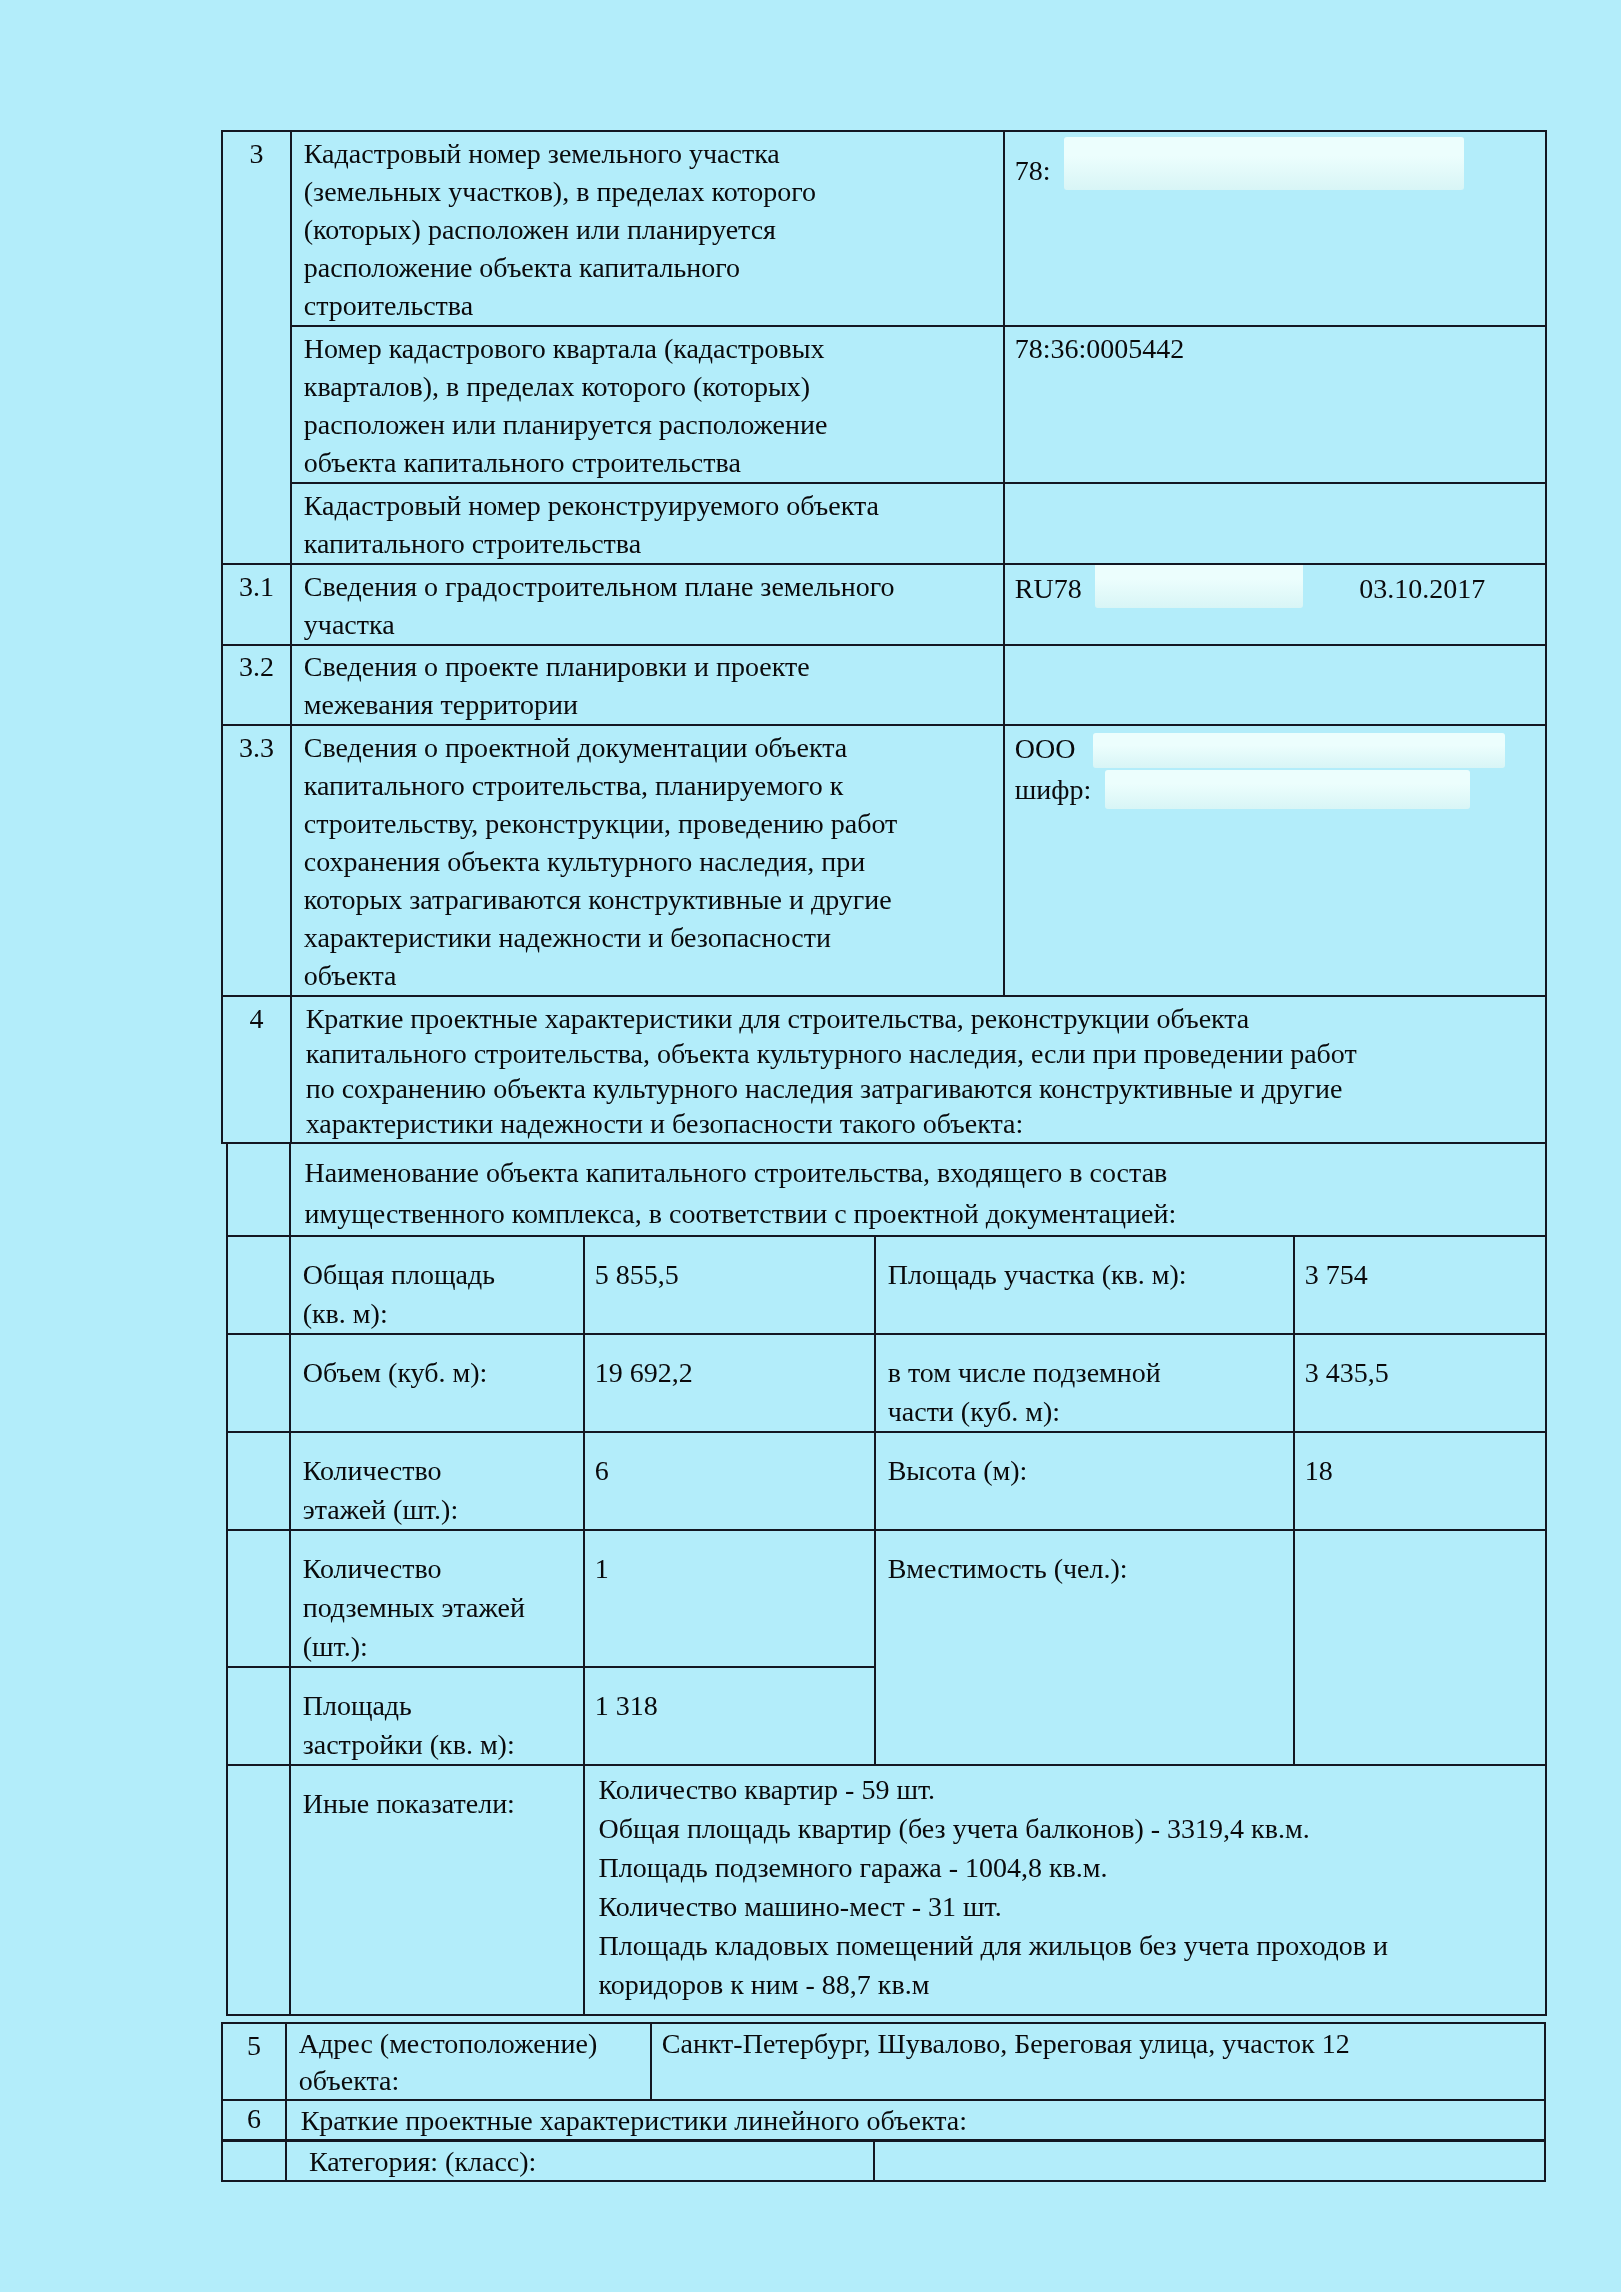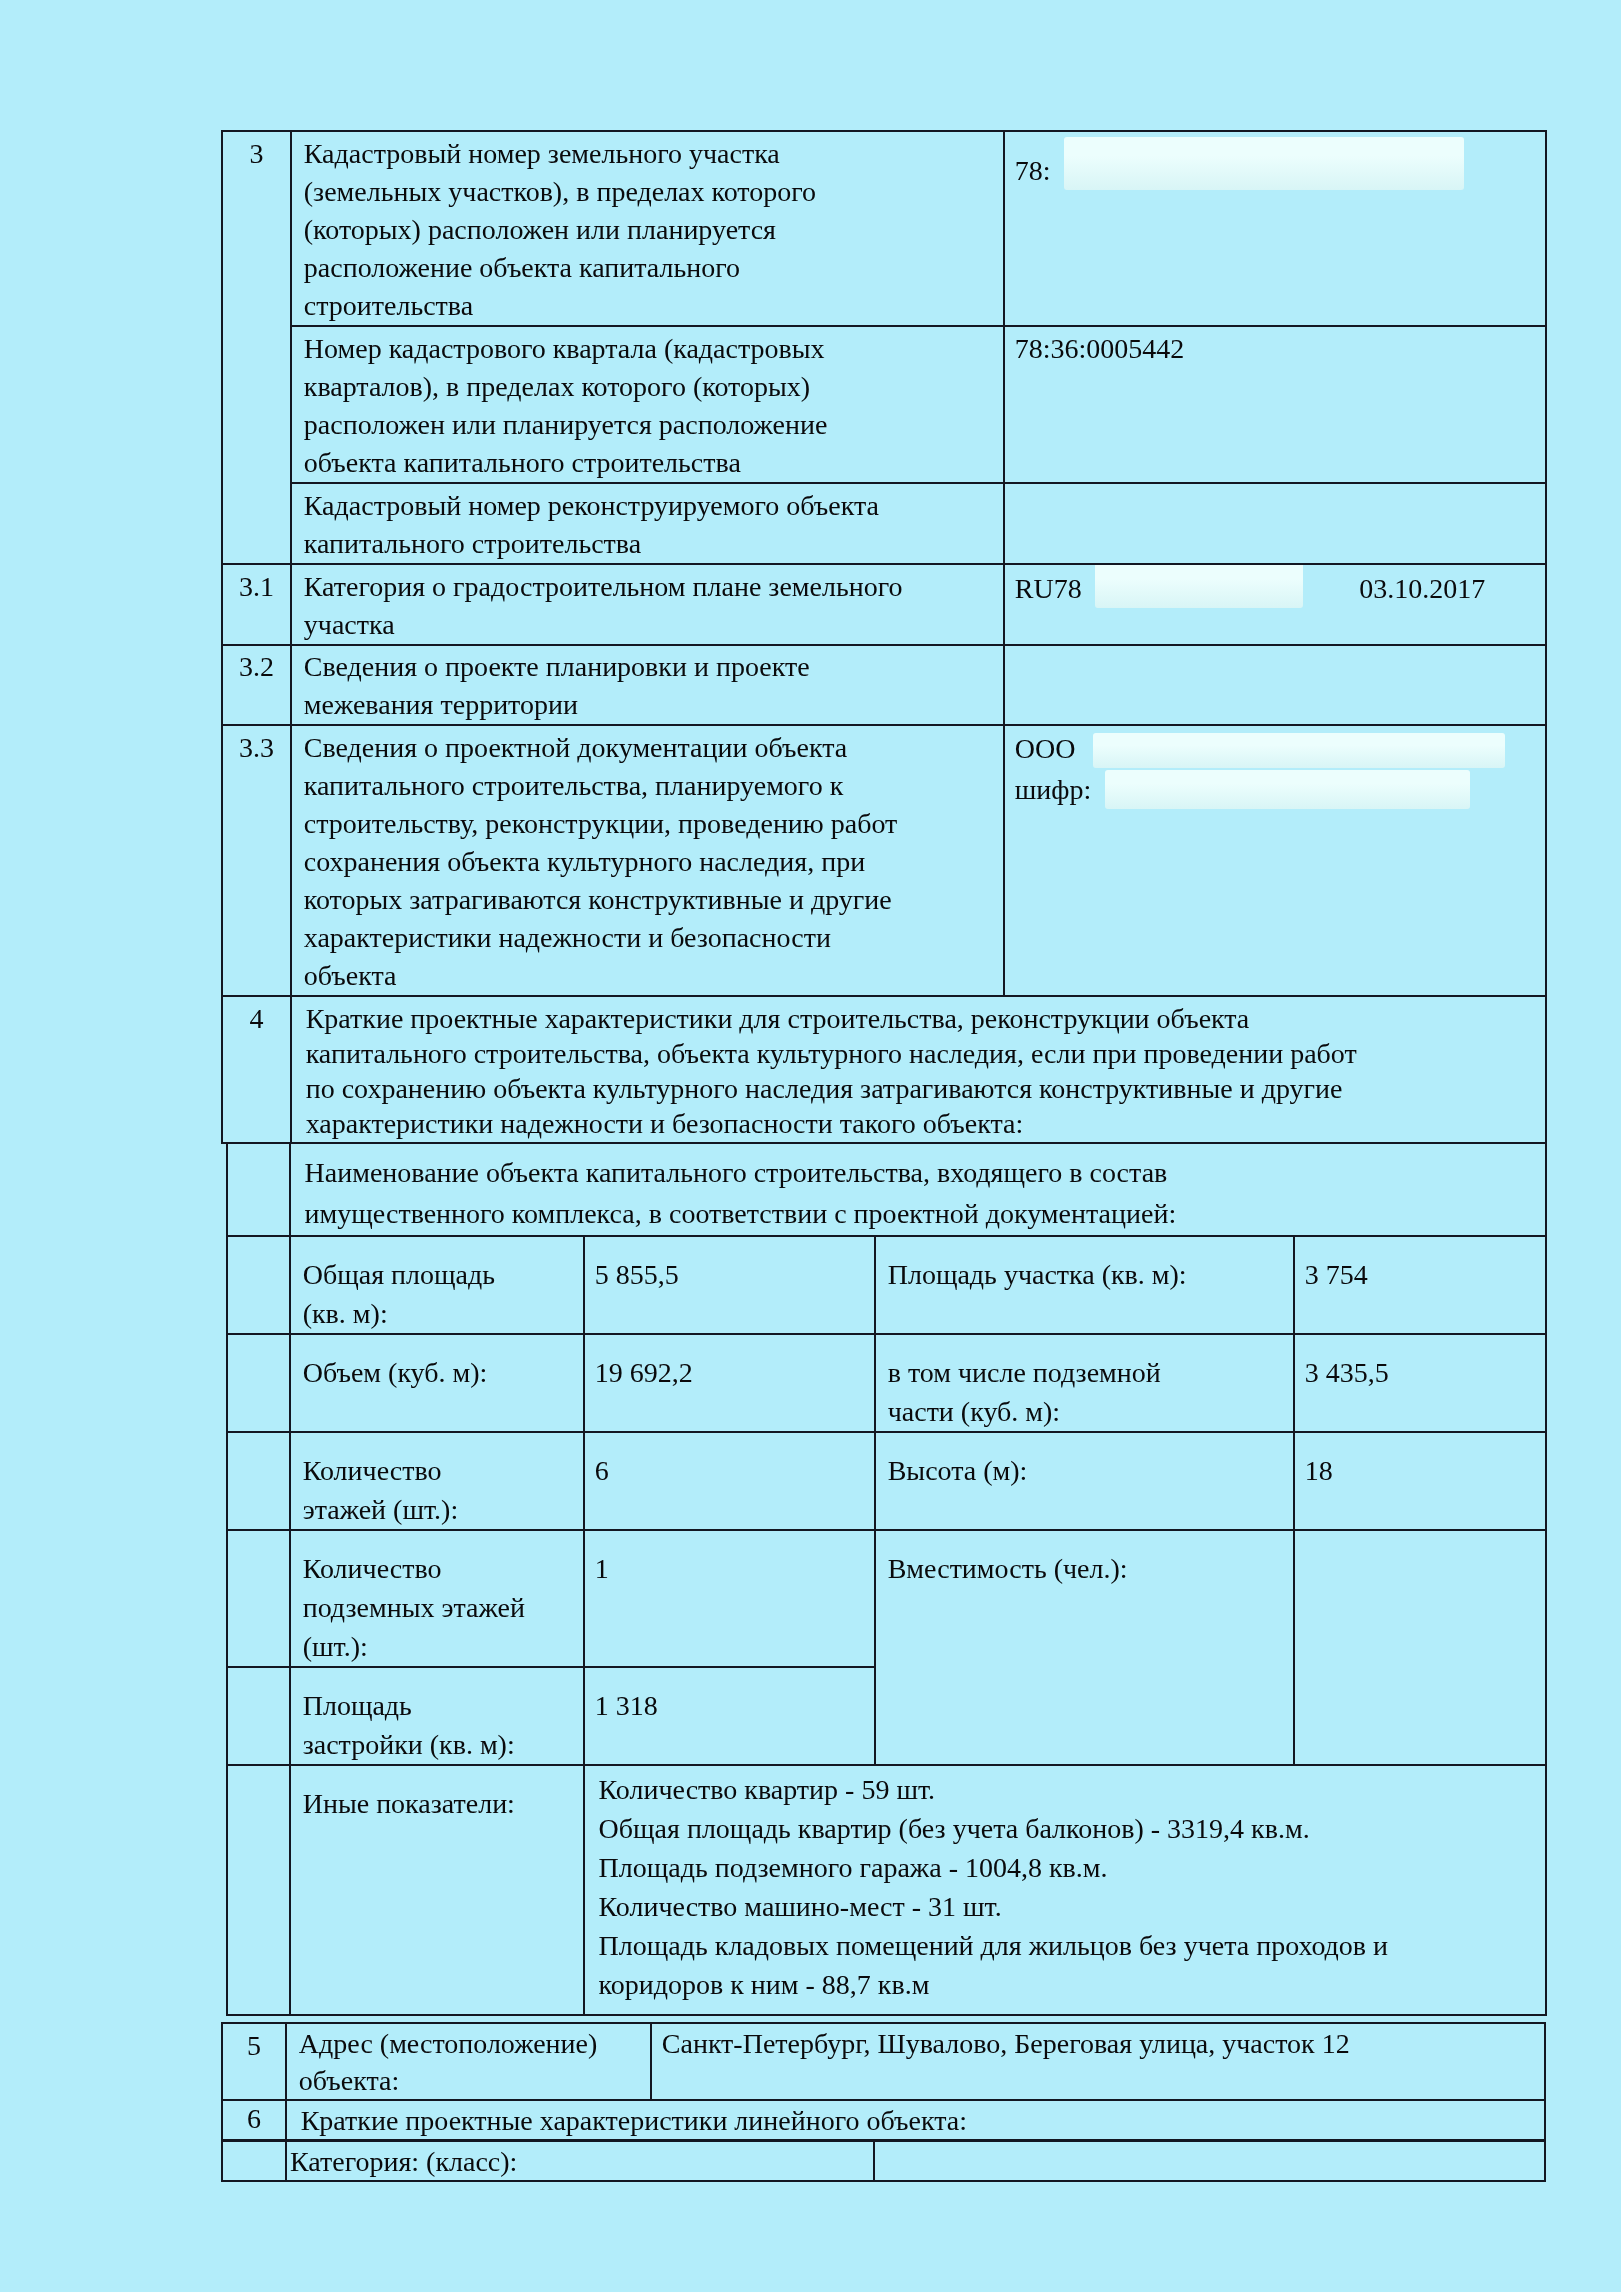--- a/index.html
+++ b/index.html
@@ -72,21 +72,21 @@
 объекта капитального строительства</td>
         <td class="val">78:36:0005442</td>
       </tr>
       <tr>
         <td class="lab pre" style="height:74px">Кадастровый номер реконструируемого объекта
 капитального строительства</td>
         <td class="val"></td>
       </tr>
       <tr>
         <td class="num" style="height:76px">3.1</td>
-        <td class="lab pre">Категория о градостроительном плане земельного
+        <td class="lab pre">Сведения о градостроительном плане земельного
 участка</td>
         <td class="val">
           <div class="flexline">
             <span>RU78</span>
             <span class="redact rp-gpzu"></span>
             <span class="date-gpzu">03.10.2017</span>
           </div>
         </td>
       </tr>
       <tr>
@@ -206,21 +206,21 @@
         <td class="lab pre">Адрес (местоположение)
 объекта:</td>
         <td class="val" colspan="2">Санкт-Петербург, Шувалово, Береговая улица, участок 12</td>
       </tr>
       <tr class="r6row">
         <td class="num" style="height:36px">6</td>
         <td class="lab" colspan="3" style="padding-left:13.7px">Краткие проектные характеристики линейного объекта:</td>
       </tr>
       <tr class="catrow">
         <td class="num" style="height:38px"></td>
-        <td class="lab" colspan="2" style="padding-left:3px">Категория: (класс):</td>
+        <td class="lab" colspan="2" style="padding-left:22px">Категория: (класс):</td>
         <td class="val"></td>
       </tr>
     </tbody>
       </table>
 
   </div>
 </div>
 
 
 </body></html>

